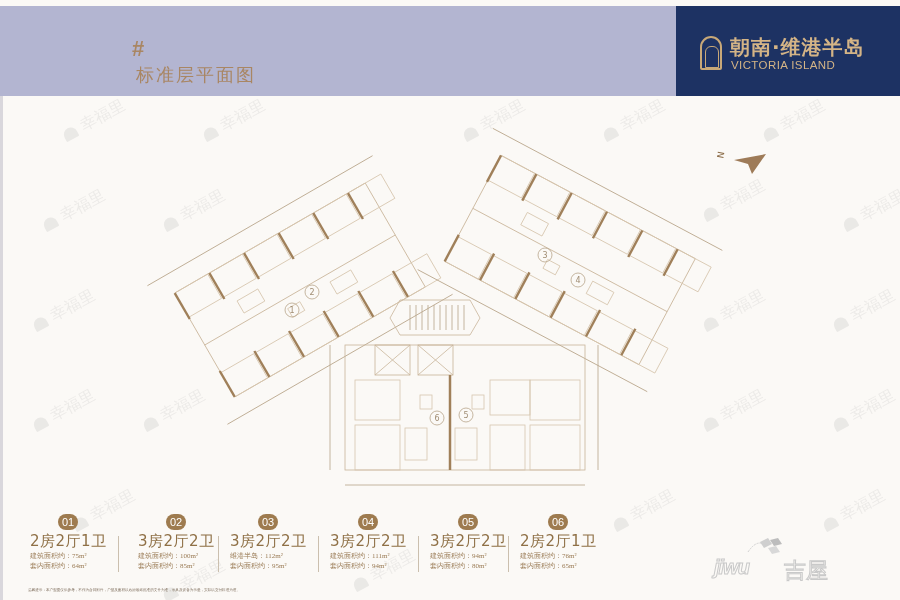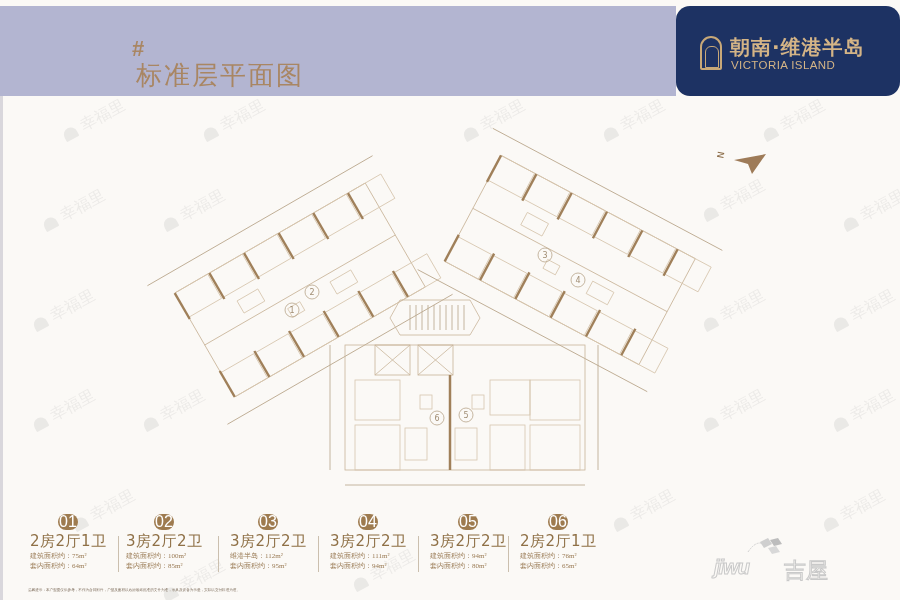--- a/index.html
+++ b/index.html
@@ -1,32 +1,32 @@
 <!DOCTYPE html>
 <html><head>
 <meta charset="utf-8">
 <style>
   html,body{margin:0;padding:0;}
   body{width:900px;height:600px;overflow:hidden;background:#fbf9f6;position:relative;font-family:"DejaVu Serif","Liberation Serif",serif;}
   .top-strip{position:absolute;left:0;top:0;width:900px;height:6px;background:#fbf9f6;}
   .header-band{position:absolute;left:0;top:6px;width:676px;height:90px;background:#b3b5d1;}
   .title-num{position:absolute;left:52px;top:22px;font-size:62px;font-weight:bold;color:#a98663;line-height:62px;letter-spacing:-2px;font-family:"DejaVu Serif","Liberation Serif",serif;}
   .title-hash{position:absolute;left:132px;top:32px;font-size:22px;font-weight:bold;color:#a98663;line-height:22px;font-family:"Liberation Sans",sans-serif;}
-  .title-text{position:absolute;left:136px;top:54px;font-size:26px;color:#a98663;line-height:30px;letter-spacing:2px;font-family:"DejaVu Sans","Liberation Sans",sans-serif;}
-  .brand-box{position:absolute;left:676px;top:6px;width:224px;height:90px;background:#1d3263;border-radius:14px;}
+  .title-text{position:absolute;left:136px;top:54px;font-size:18px;color:#a98663;line-height:30px;letter-spacing:2px;font-family:"DejaVu Sans","Liberation Sans",sans-serif;}
+  .brand-box{position:absolute;left:676px;top:6px;width:224px;height:90px;background:#1d3263;}
   .brand-emblem{position:absolute;left:24px;top:30px;width:22px;height:34px;border:2px solid #c8a878;border-radius:11px 11px 2px 2px;box-sizing:border-box;}
   .brand-emblem::after{content:"";position:absolute;left:3px;top:8px;width:12px;height:20px;border:1px solid #c8a878;border-radius:6px 6px 0 0;}
   .brand-cn{position:absolute;left:54px;top:30px;font-size:20px;font-weight:bold;color:#d4b486;letter-spacing:1px;line-height:22px;font-family:"DejaVu Sans","Liberation Sans",sans-serif;}
   .brand-en{position:absolute;left:55px;top:53px;font-size:11.5px;color:#d4b486;letter-spacing:0.4px;line-height:13px;font-family:"Liberation Sans",sans-serif;}
   .left-rule{position:absolute;left:0;top:96px;width:3px;height:504px;background:#d9d7dc;}
   .plan{position:absolute;left:0;top:96px;width:900px;height:410px;}
   .compass{position:absolute;left:716px;top:146px;}
   .units{position:absolute;left:22px;top:512px;width:600px;height:60px;}
   .unit{position:absolute;top:0;width:92px;height:58px;}
-  .unit-badge{position:absolute;left:36px;top:2px;width:20px;height:16px;border-radius:8px;background:#9e7b4f;color:#fff;font-size:16px;line-height:16px;text-align:center;font-family:"Liberation Sans",sans-serif;}
+  .unit-badge{position:absolute;left:36px;top:2px;width:20px;height:16px;border-radius:8px;background:#9e7b4f;color:#fff;font-size:11px;line-height:16px;text-align:center;font-family:"Liberation Sans",sans-serif;}
   .unit-layout{position:absolute;left:8px;top:20px;font-size:15px;color:#8f7046;white-space:nowrap;letter-spacing:0.5px;font-family:"DejaVu Sans","Liberation Sans",sans-serif;}
   .unit-area{position:absolute;left:8px;font-size:7px;color:#9a7b55;white-space:nowrap;font-family:Liberation Serif, serif;}
   .unit-area.a1{top:39px;}
   .unit-area.a2{top:49px;}
   .unit-sep{position:absolute;top:24px;width:1px;height:36px;background:#cbbfae;}
   .disclaimer{position:absolute;left:28px;top:588px;font-size:3.6px;color:#7b6a58;white-space:nowrap;font-family:"DejaVu Sans","Liberation Sans",sans-serif;}
   .jiwu{position:absolute;left:710px;top:534px;width:150px;height:54px;}
   .jiwu-text{position:absolute;left:4px;top:22px;font-size:20px;font-style:italic;font-weight:bold;color:transparent;-webkit-text-stroke:1px #c9c9c9;letter-spacing:-1px;font-family:"Liberation Sans",sans-serif;}
   .jiwu-cn{position:absolute;left:74px;top:22px;font-size:22px;color:transparent;-webkit-text-stroke:1px #c9c9c9;font-family:"DejaVu Sans",sans-serif;}
   .jiwu-mark{position:absolute;left:36px;top:4px;width:40px;height:18px;}
@@ -225,21 +225,21 @@
   <polygon points="18,14 50,8 36,28 32,18" fill="#9e7b58"></polygon>
 </svg>
 
 <div class="units" id="units">
     <div class="unit" style="left: 0px;">
       <div class="unit-badge">01</div>
       <div class="unit-layout">2房2厅1卫</div>
       <div class="unit-area a1">建筑面积约：75m²</div>
       <div class="unit-area a2">套内面积约：64m²</div>
     </div>
-    <div class="unit" style="left: 96px;">
+    <div class="unit" style="left: 108px;">
       <div class="unit-badge">02</div>
       <div class="unit-layout">3房2厅2卫</div>
       <div class="unit-area a1">建筑面积约：100m²</div>
       <div class="unit-area a2">套内面积约：85m²</div>
     </div>
     <div class="unit-sep" style="left: 96px;"></div>
     <div class="unit" style="left: 200px;">
       <div class="unit-badge">03</div>
       <div class="unit-layout">3房2厅2卫</div>
       <div class="unit-area a1">维港半岛：112m²</div>

